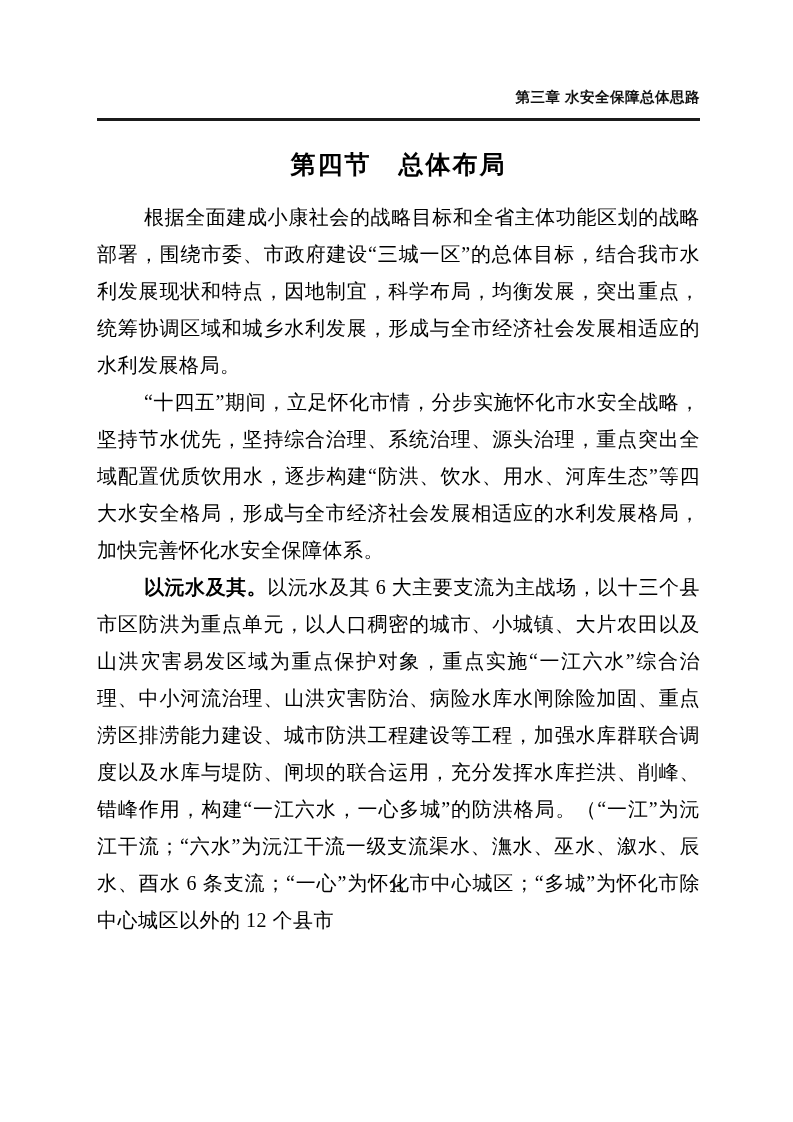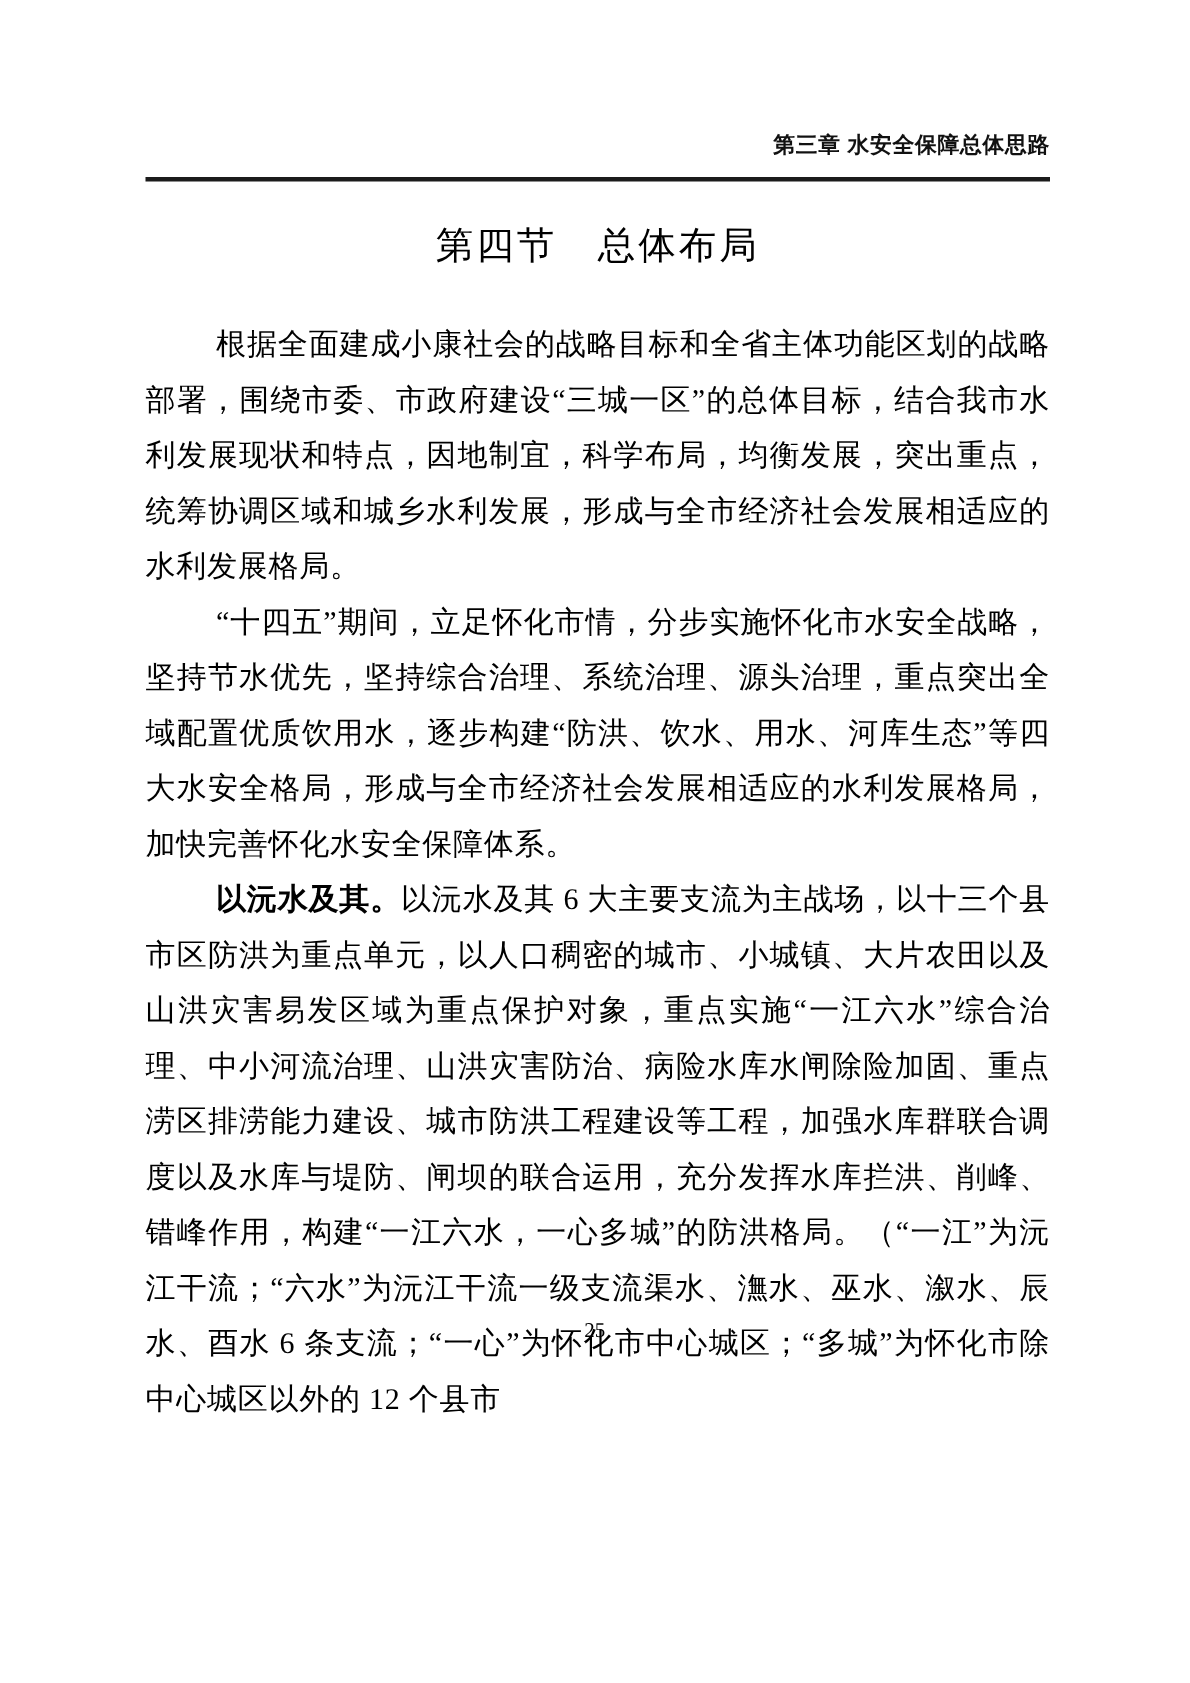--- a/index.html
+++ b/index.html
@@ -30,26 +30,26 @@
   }
   .header-rule {
     margin-top: 11px;
     height: 2.5px;
     background: #1b1b1b;
   }
   .section-title {
     margin: 27px 0 0 0;
     text-align: center;
     font-size: 25px;
-    font-weight: normal;
+    font-weight: bold;
     letter-spacing: 2px;
     line-height: 33px;
   }
   .body-text {
-    margin-top: 31px;
+    margin-top: 18px;
     font-size: 20px;
     line-height: 37px;
     text-align: justify;
     text-justify: inter-ideograph;
     letter-spacing: 0.5px;
   }
   .para {
     margin: 0;
     text-indent: 2.35em;
   }

